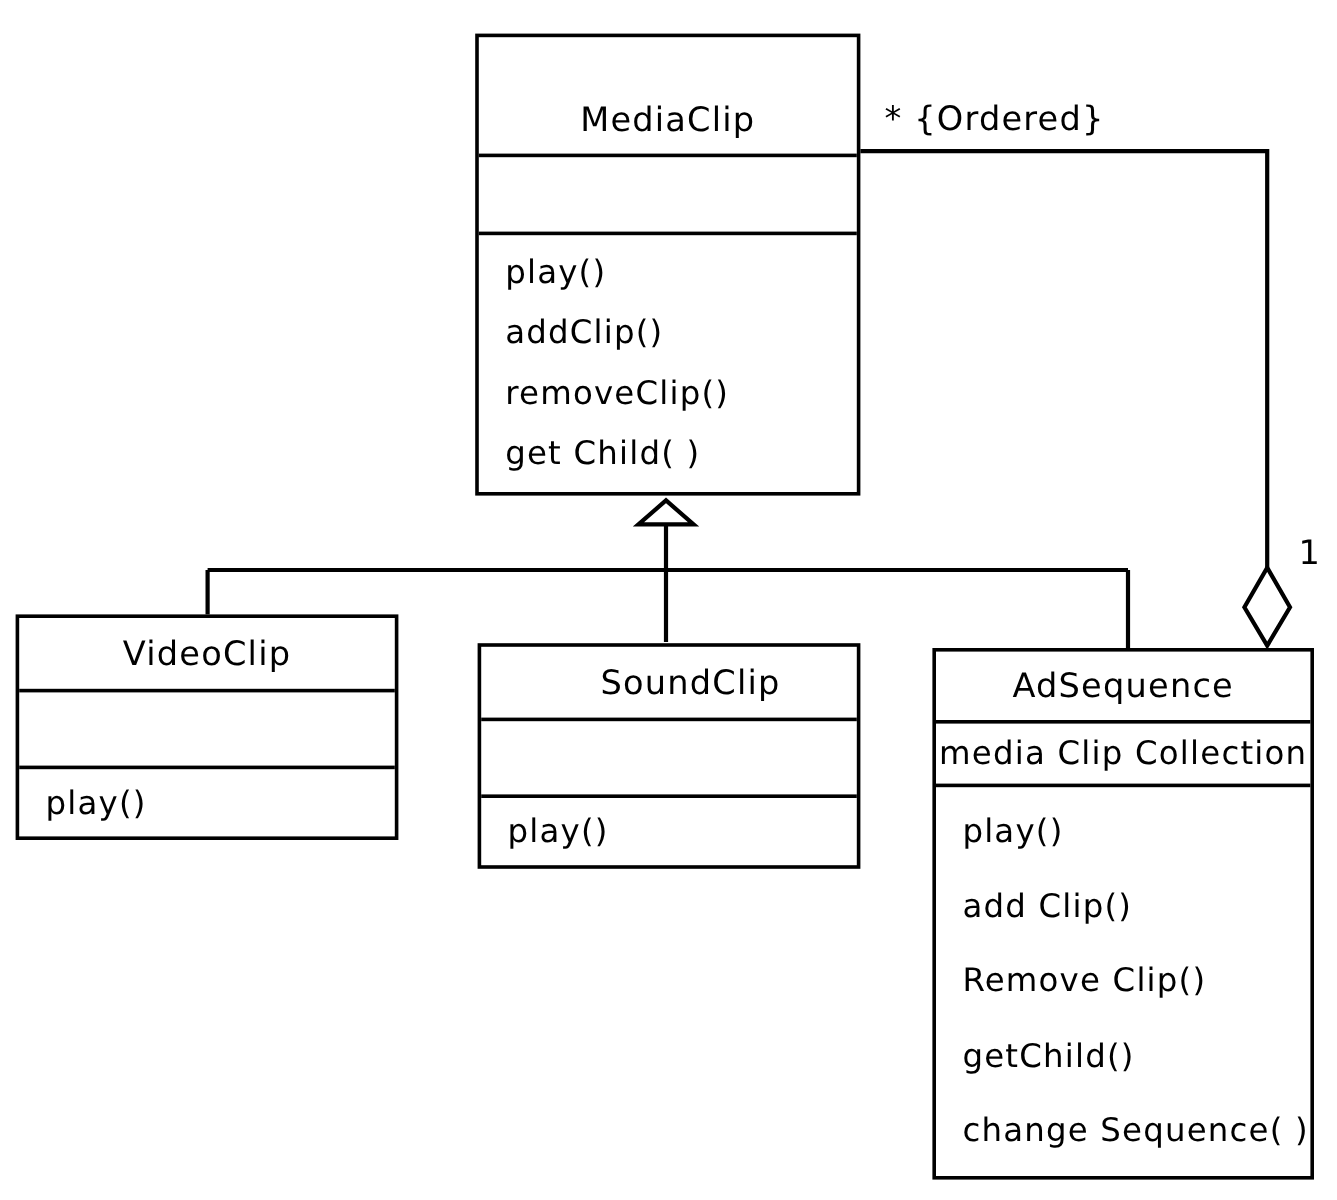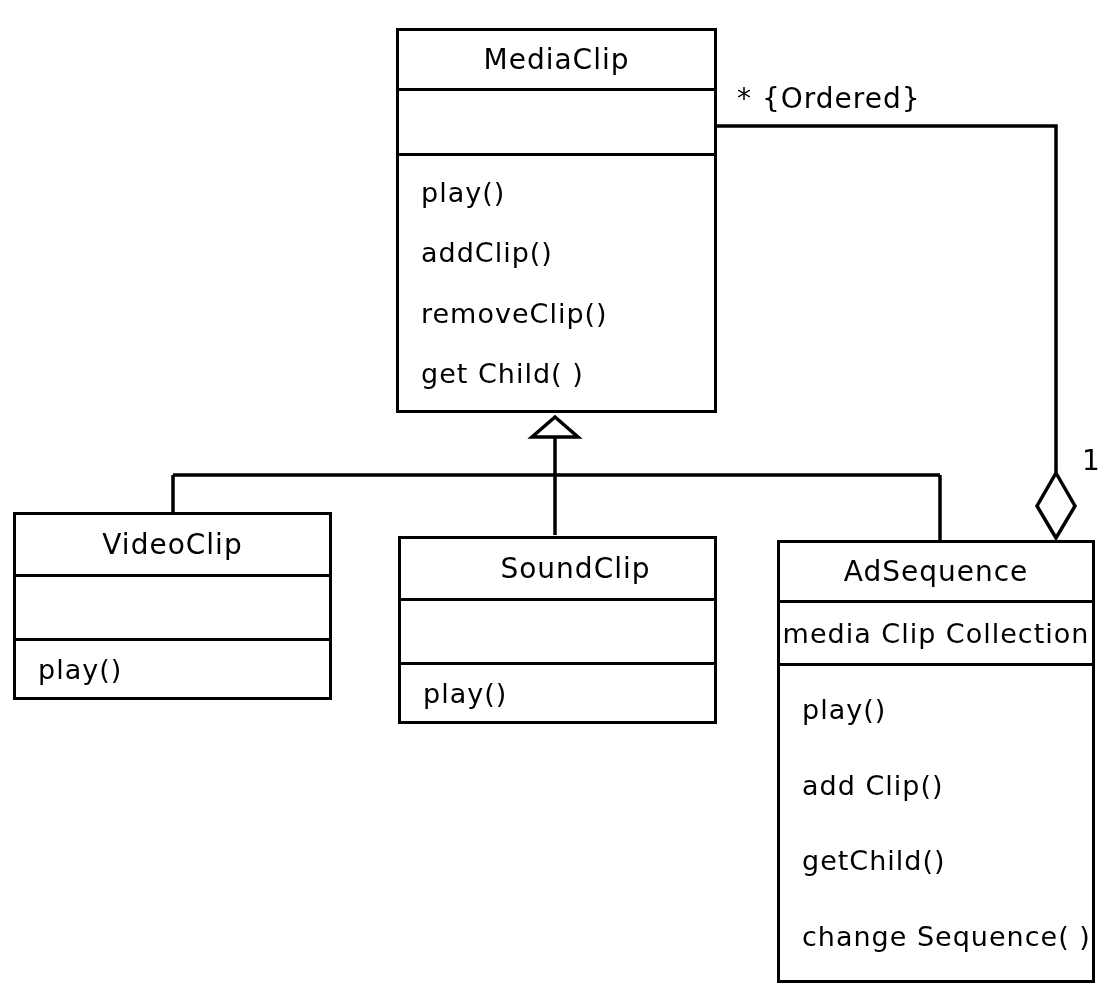--- a/index.html
+++ b/index.html
@@ -94,21 +94,21 @@
     <line x1="173" y1="475" x2="940" y2="475" stroke="#000000" stroke-width="3.5"></line>
     <line x1="173" y1="475" x2="173" y2="537" stroke="#000000" stroke-width="3.5"></line>
     <line x1="940" y1="475" x2="940" y2="542" stroke="#000000" stroke-width="3.5"></line>
     <polygon points="555,417 532,437 578,437" fill="#ffffff" stroke="#000000" stroke-width="3.5"></polygon>
   </svg>
 
   <div class="edge-label" style="left:737px; top:82px;">* {Ordered}</div>
   <div class="edge-label" style="left:1082px; top:444px;">1</div>
 
   <div class="class-box" style="left:396px; top:28px; width:321px; height:385px;">
-    <div class="compartment title-compartment" style="height:60px;">MediaClip</div>
+    <div class="compartment title-compartment" style="height:60px;margin-top:40px;">MediaClip</div>
     <div class="compartment attrs-compartment" style="height:65px;"></div>
     <div class="compartment methods-compartment">
         <div class="method">play()</div>
         <div class="method">addClip()</div>
         <div class="method">removeClip()</div>
         <div class="method">get Child( )</div>
       </div>
   </div>
 
   <div class="class-box" style="left:13px; top:512px; width:319px; height:188px;">
@@ -122,24 +122,25 @@
   <div class="class-box" style="left:398px; top:536px; width:319px; height:188px;">
     <div class="compartment title-compartment" style="height:62px;padding-left:36px;">SoundClip</div>
     <div class="compartment attrs-compartment" style="height:64px;"></div>
     <div class="compartment methods-compartment">
         <div class="method">play()</div>
       </div>
   </div>
 
   <div class="class-box" style="left:777px; top:540px; width:318px; height:443px;">
     <div class="compartment title-compartment" style="height:60px;">AdSequence</div>
-    <div class="compartment attrs-compartment" style="height:63px;">
+    <div class="compartment attrs-compartment" style="height:53px;">
         <div class="attr">media Clip Collection</div>
       </div>
     <div class="compartment methods-compartment">
         <div class="method">play()</div>
         <div class="method">add Clip()</div>
+        <div class="method">Remove Clip()</div>
         <div class="method">getChild()</div>
         <div class="method">change Sequence( )</div>
       </div>
   </div>
 
 </div>
 
 </body></html>

